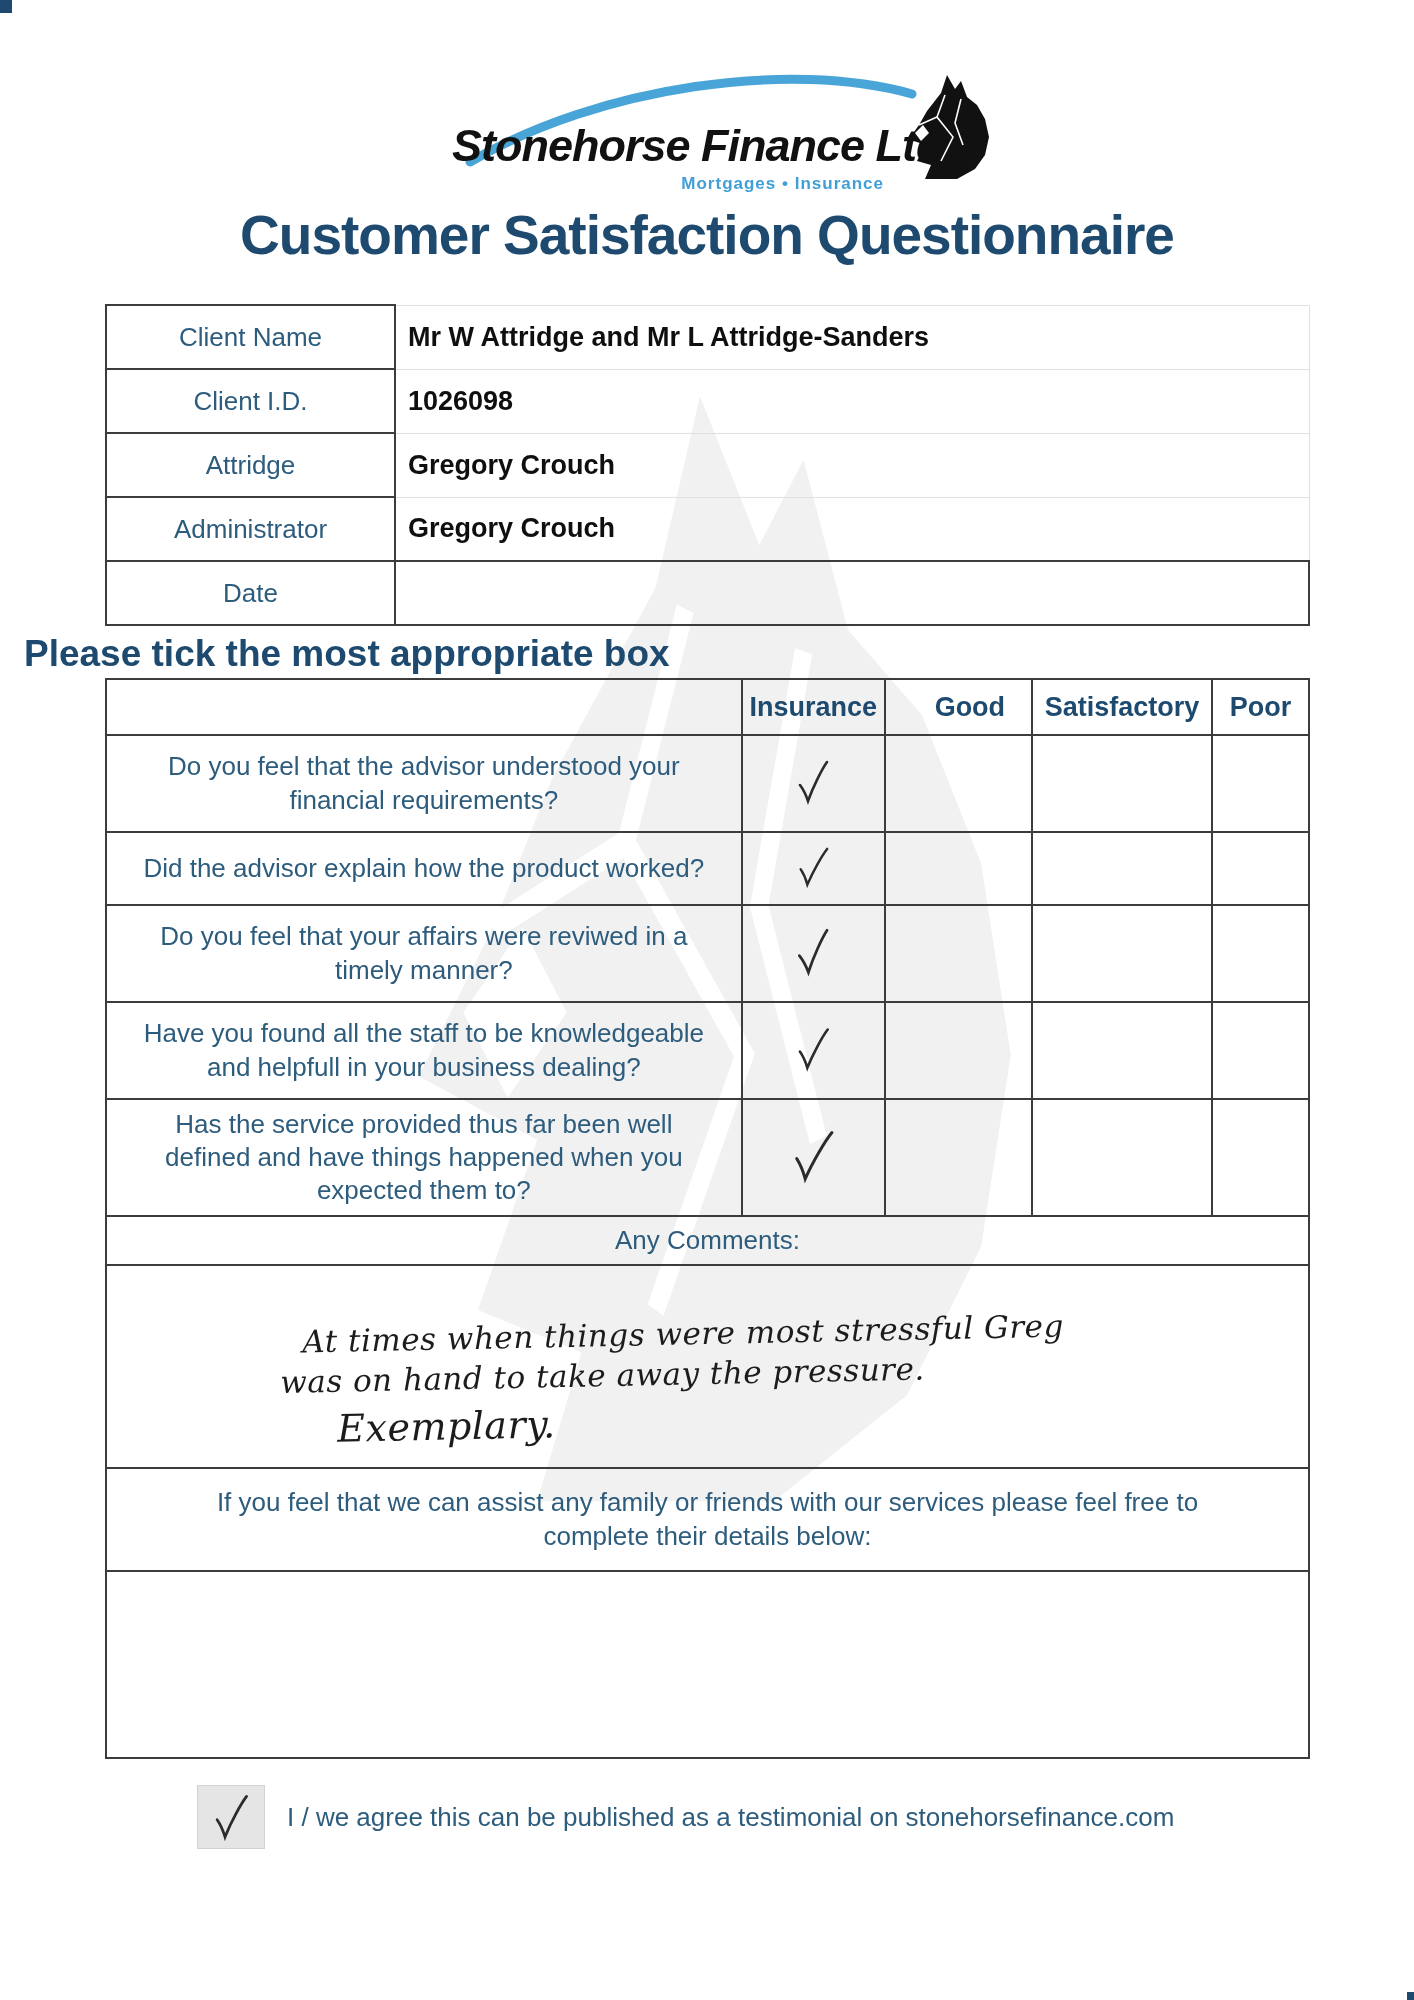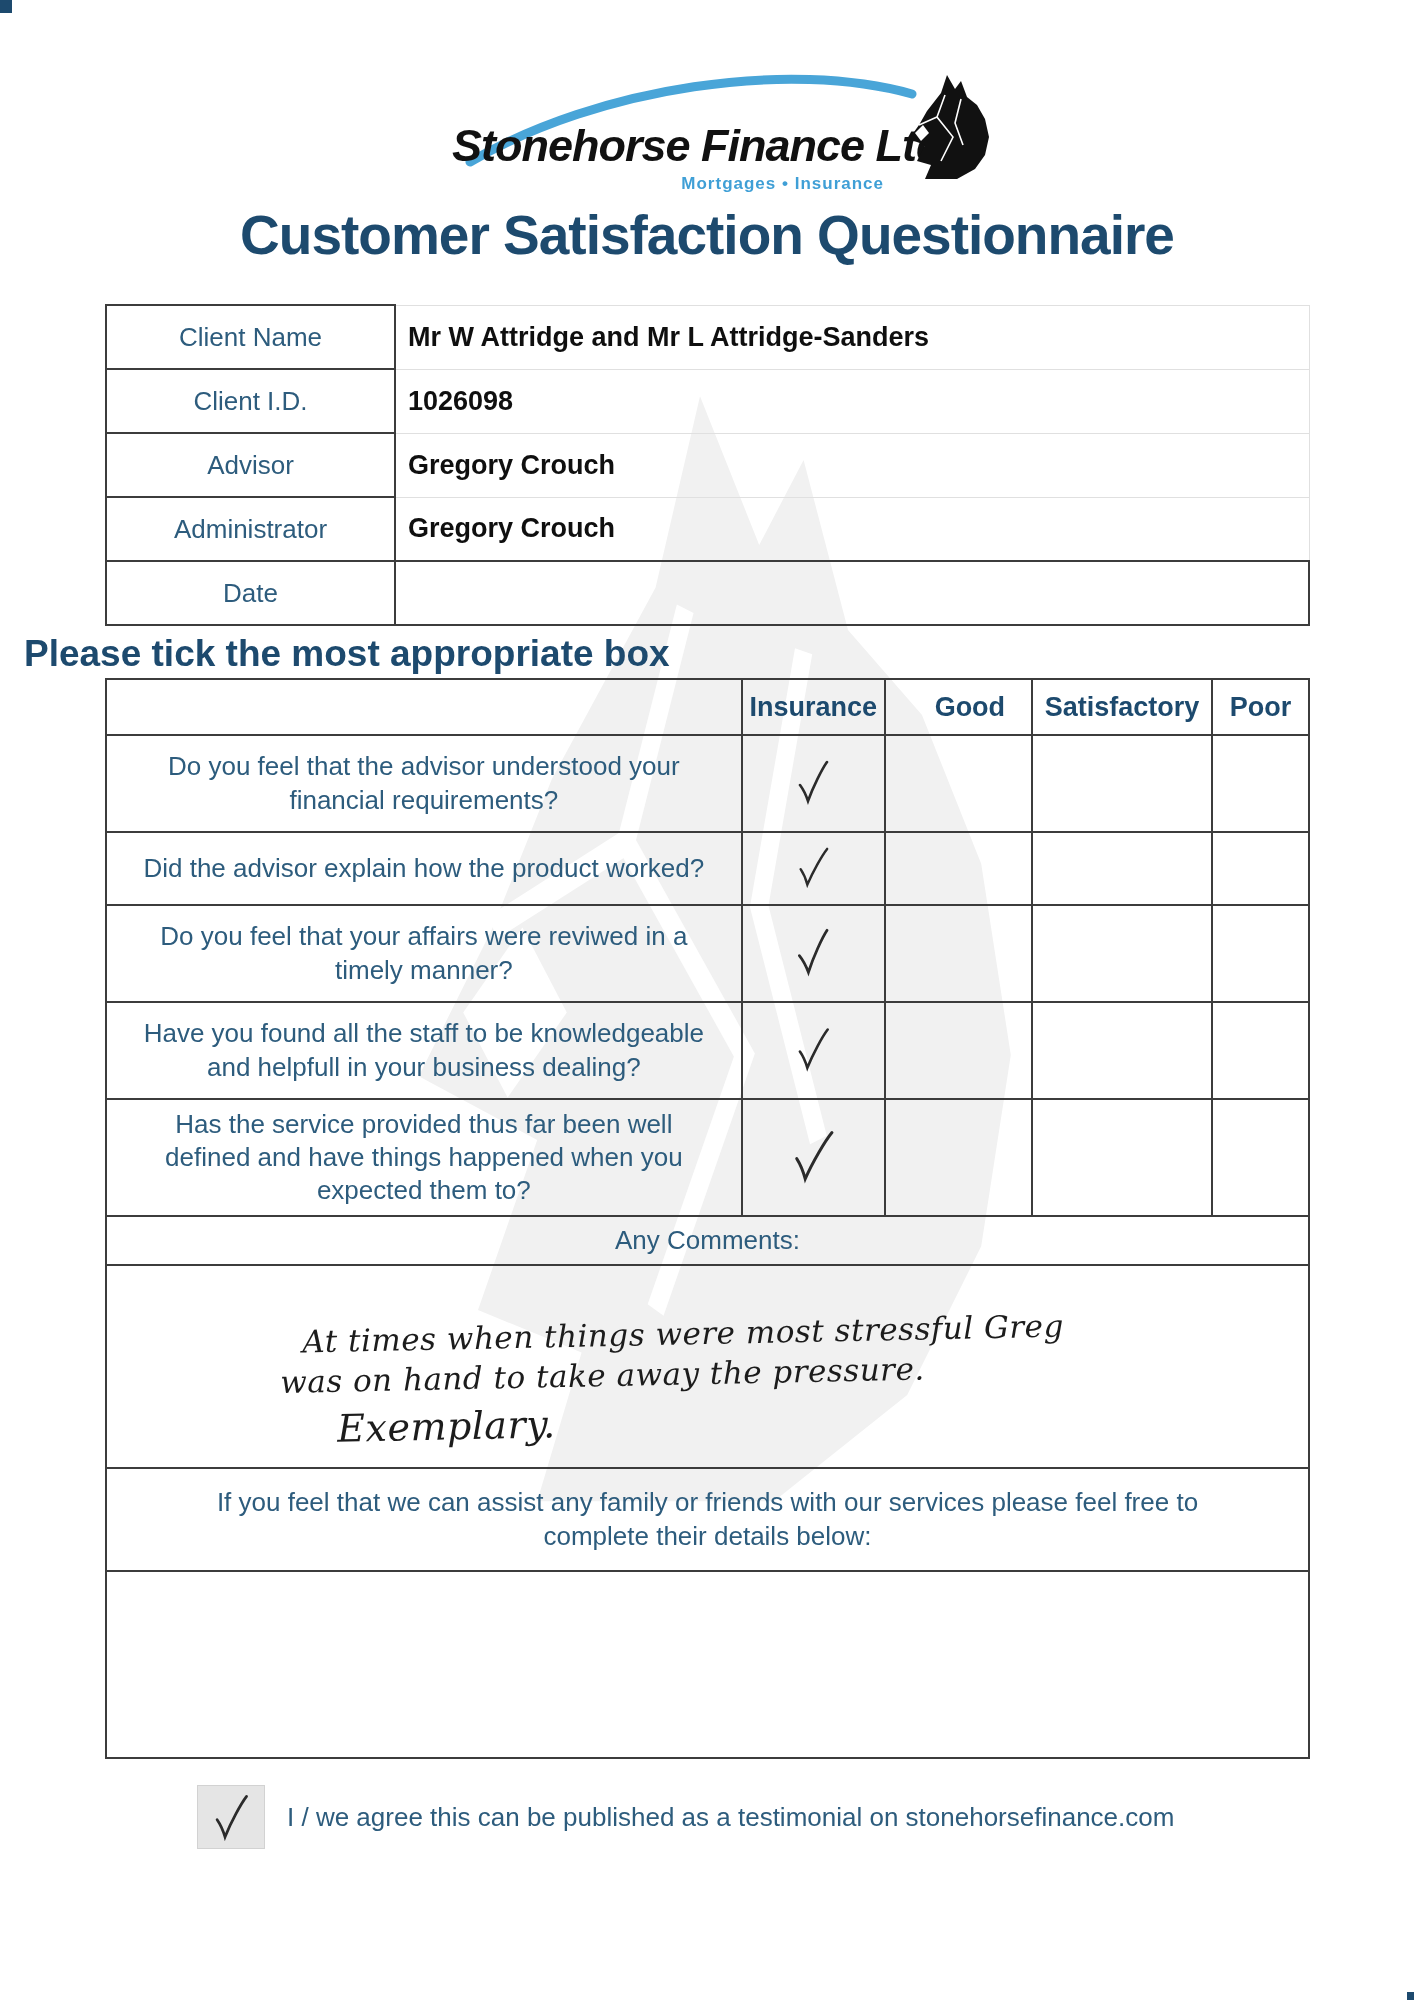--- a/index.html
+++ b/index.html
@@ -143,21 +143,21 @@
       <tbody>
         <tr>
           <td class="lbl">Client Name</td>
           <td class="val">Mr W Attridge and Mr L Attridge-Sanders</td>
         </tr>
         <tr>
           <td class="lbl">Client I.D.</td>
           <td class="val">1026098</td>
         </tr>
         <tr>
-          <td class="lbl">Advisor</td>
+          <td class="lbl">Attridge</td>
           <td class="val">Gregory Crouch</td>
         </tr>
         <tr>
           <td class="lbl">Administrator</td>
           <td class="val">Gregory Crouch</td>
         </tr>
         <tr>
           <td class="lbl">Date</td>
           <td class="val val-dark"></td>
         </tr>

